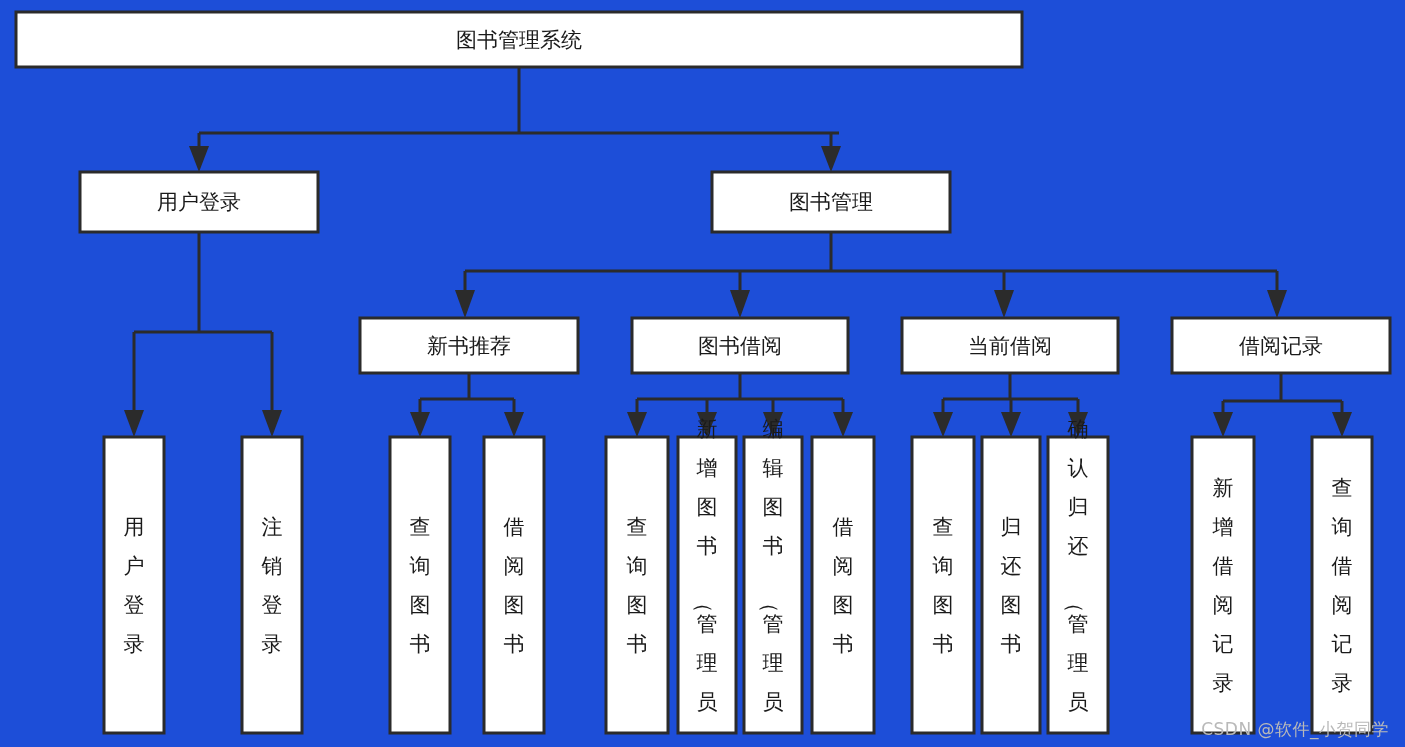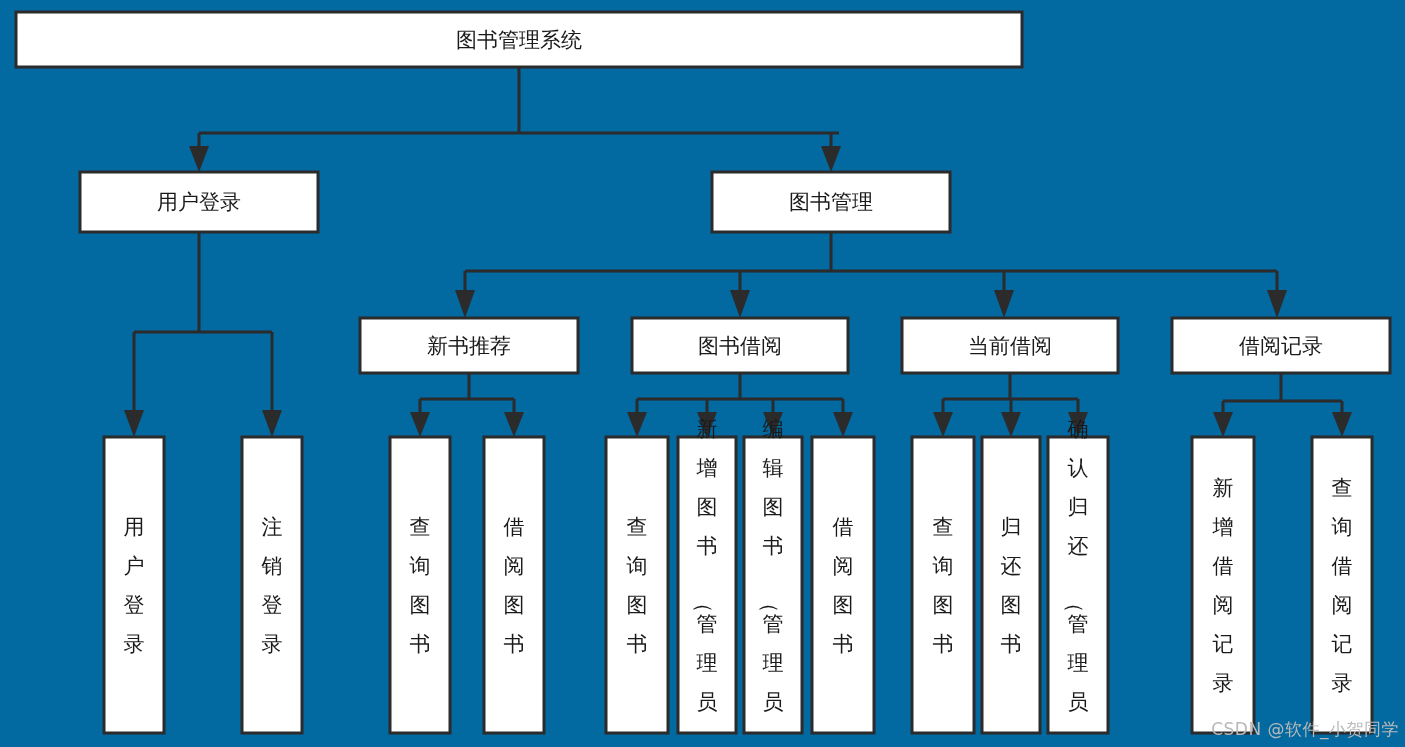--- a/index.html
+++ b/index.html
@@ -11,21 +11,21 @@
   body {
     width: 1405px;
     height: 747px;
     font-family: "DejaVu Sans", "Liberation Sans", sans-serif;
     overflow: hidden;
   }
   #diagram-root {
     position: relative;
     width: 1405px;
     height: 747px;
-    background: #0369a1;
+    background: #1d4ed8;
   }
   svg.flowchart {
     display: block;
     width: 1405px;
     height: 747px;
   }
   .node-box {
     fill: #ffffff;
     stroke: #2b2b2b;
     stroke-width: 3;
@@ -53,21 +53,21 @@
     dominant-baseline: middle;
   }
   .node-label-vertical {
     fill: #1a1a1a;
     font-family: "DejaVu Sans", "Liberation Sans", sans-serif;
     font-size: 21px;
     text-anchor: middle;
   }
   .watermark {
     position: absolute;
-    right: 6px;
+    right: 16px;
     bottom: 6px;
     font-family: "DejaVu Sans", "Liberation Sans", sans-serif;
     font-size: 17px;
     color: #b9b9b9;
     letter-spacing: 0.5px;
     white-space: nowrap;
     pointer-events: none;
   }
 </style>
 </head>

